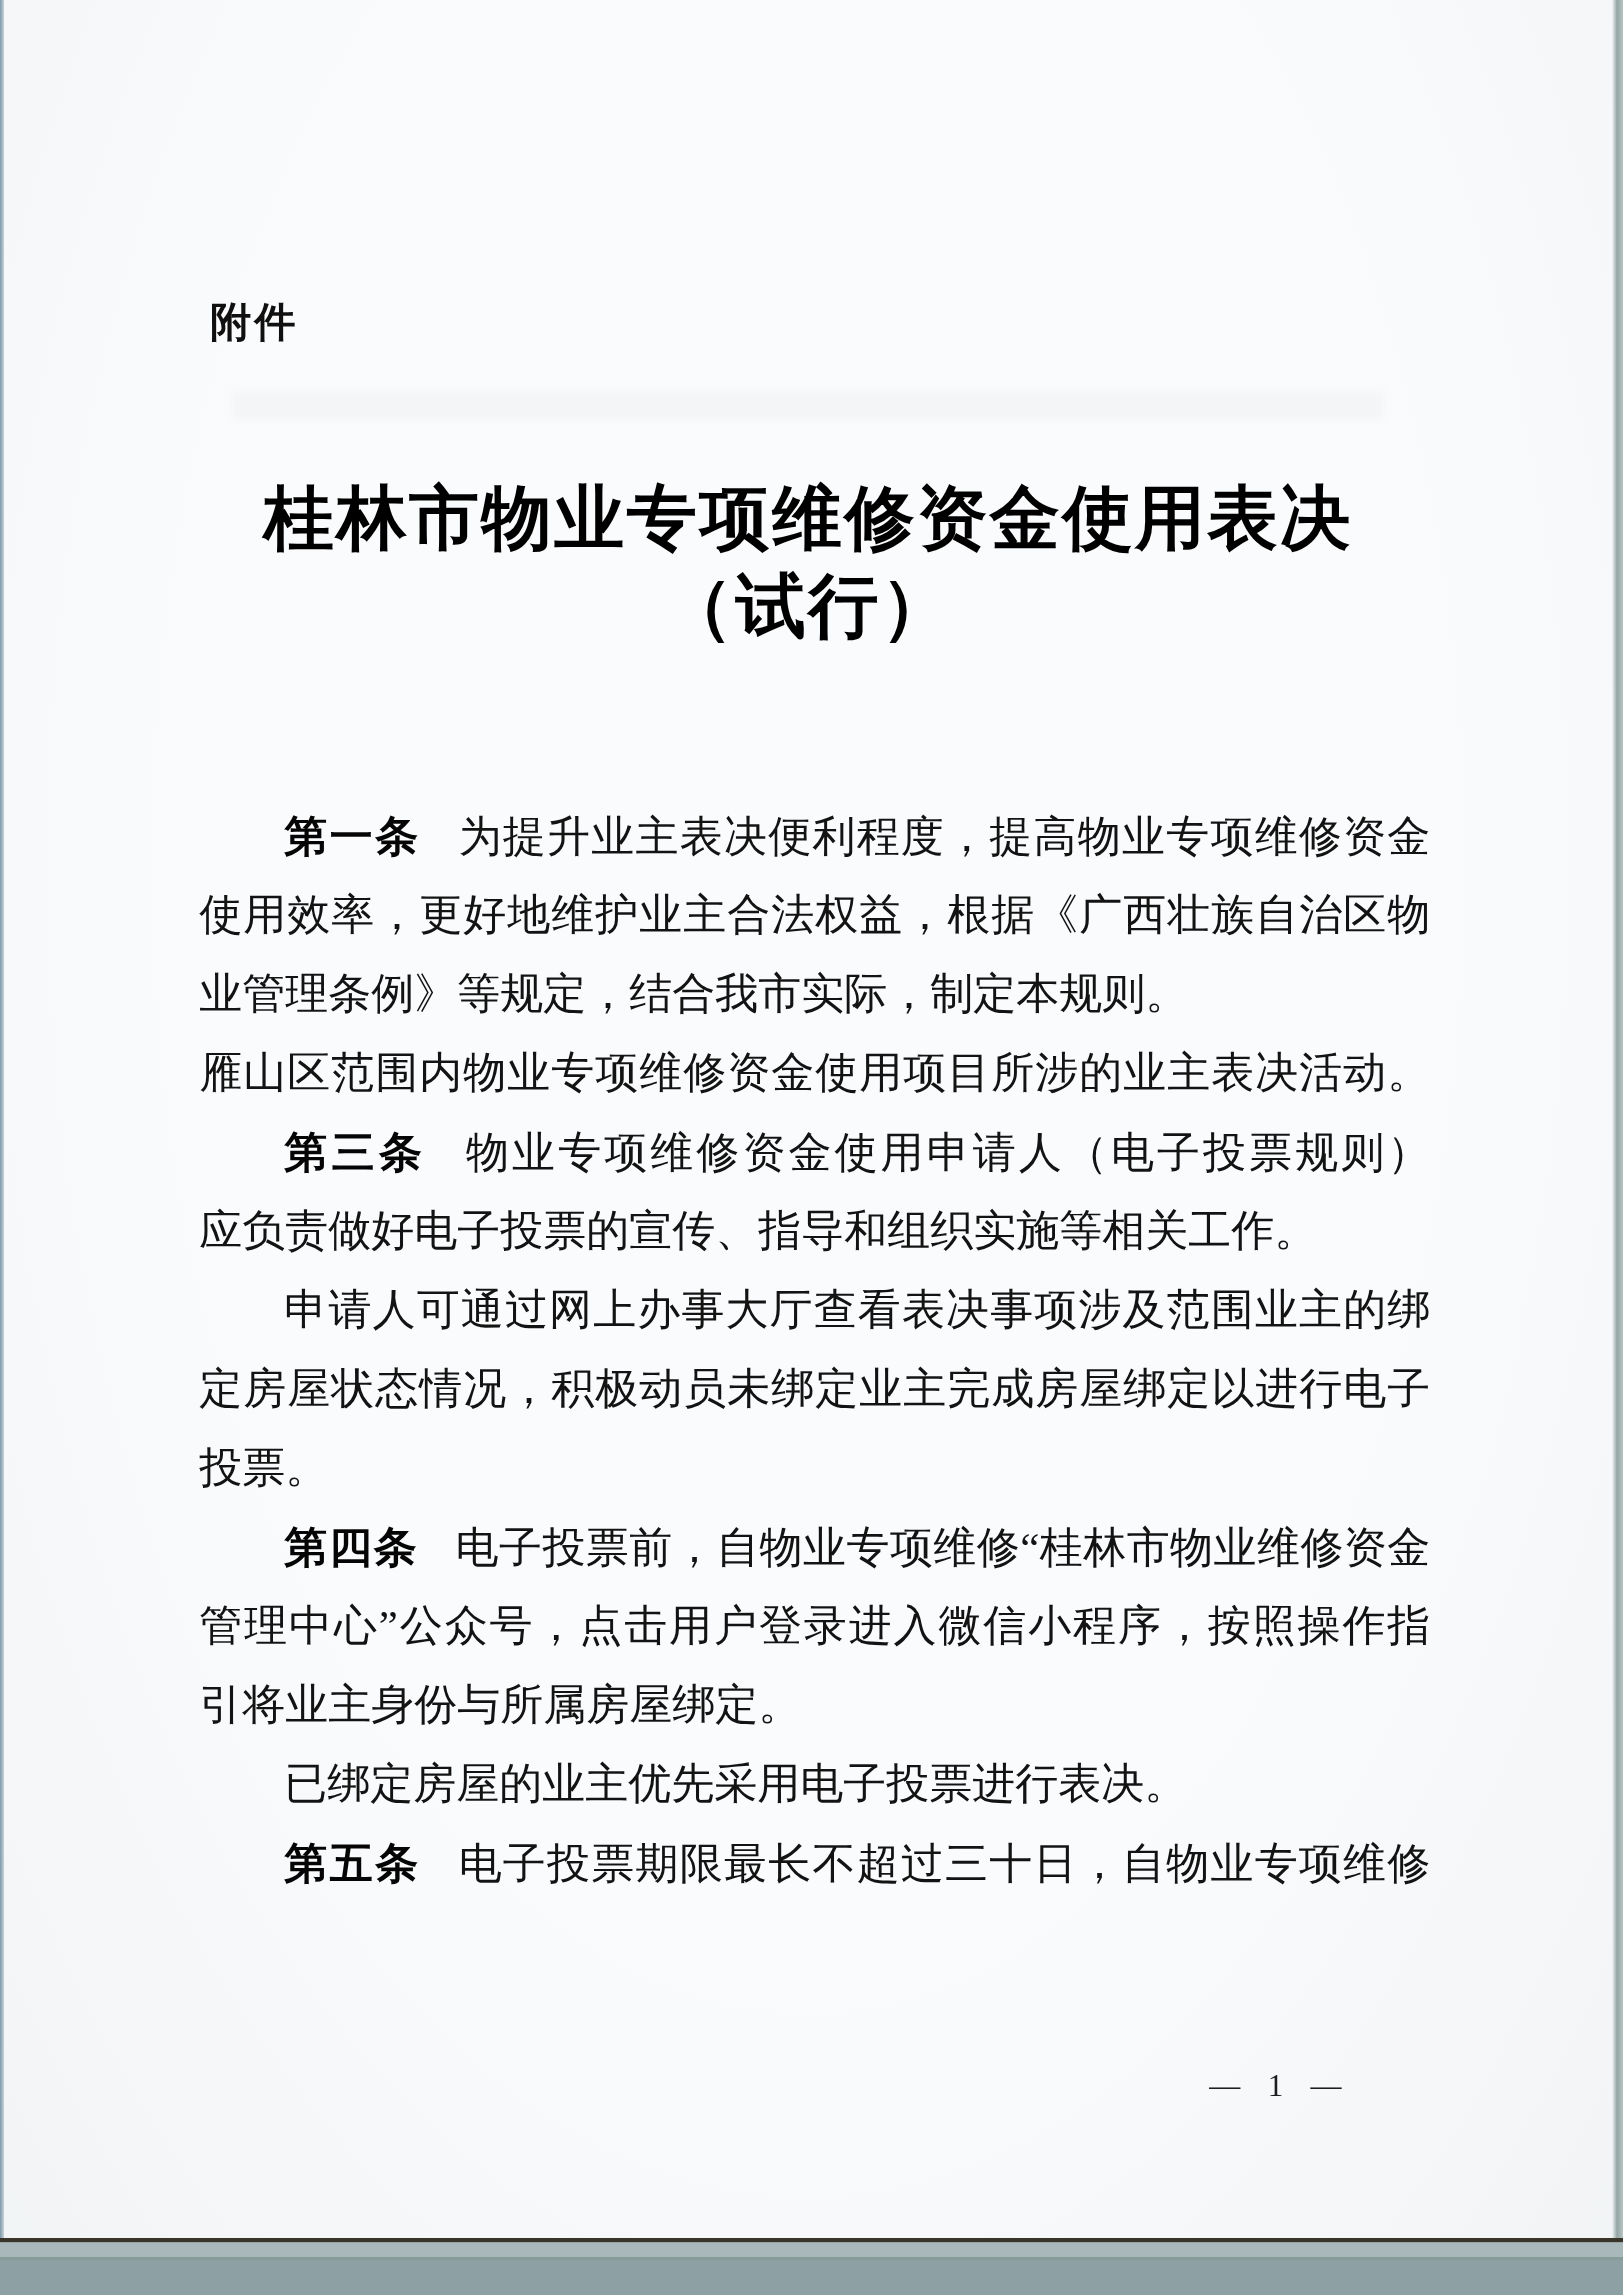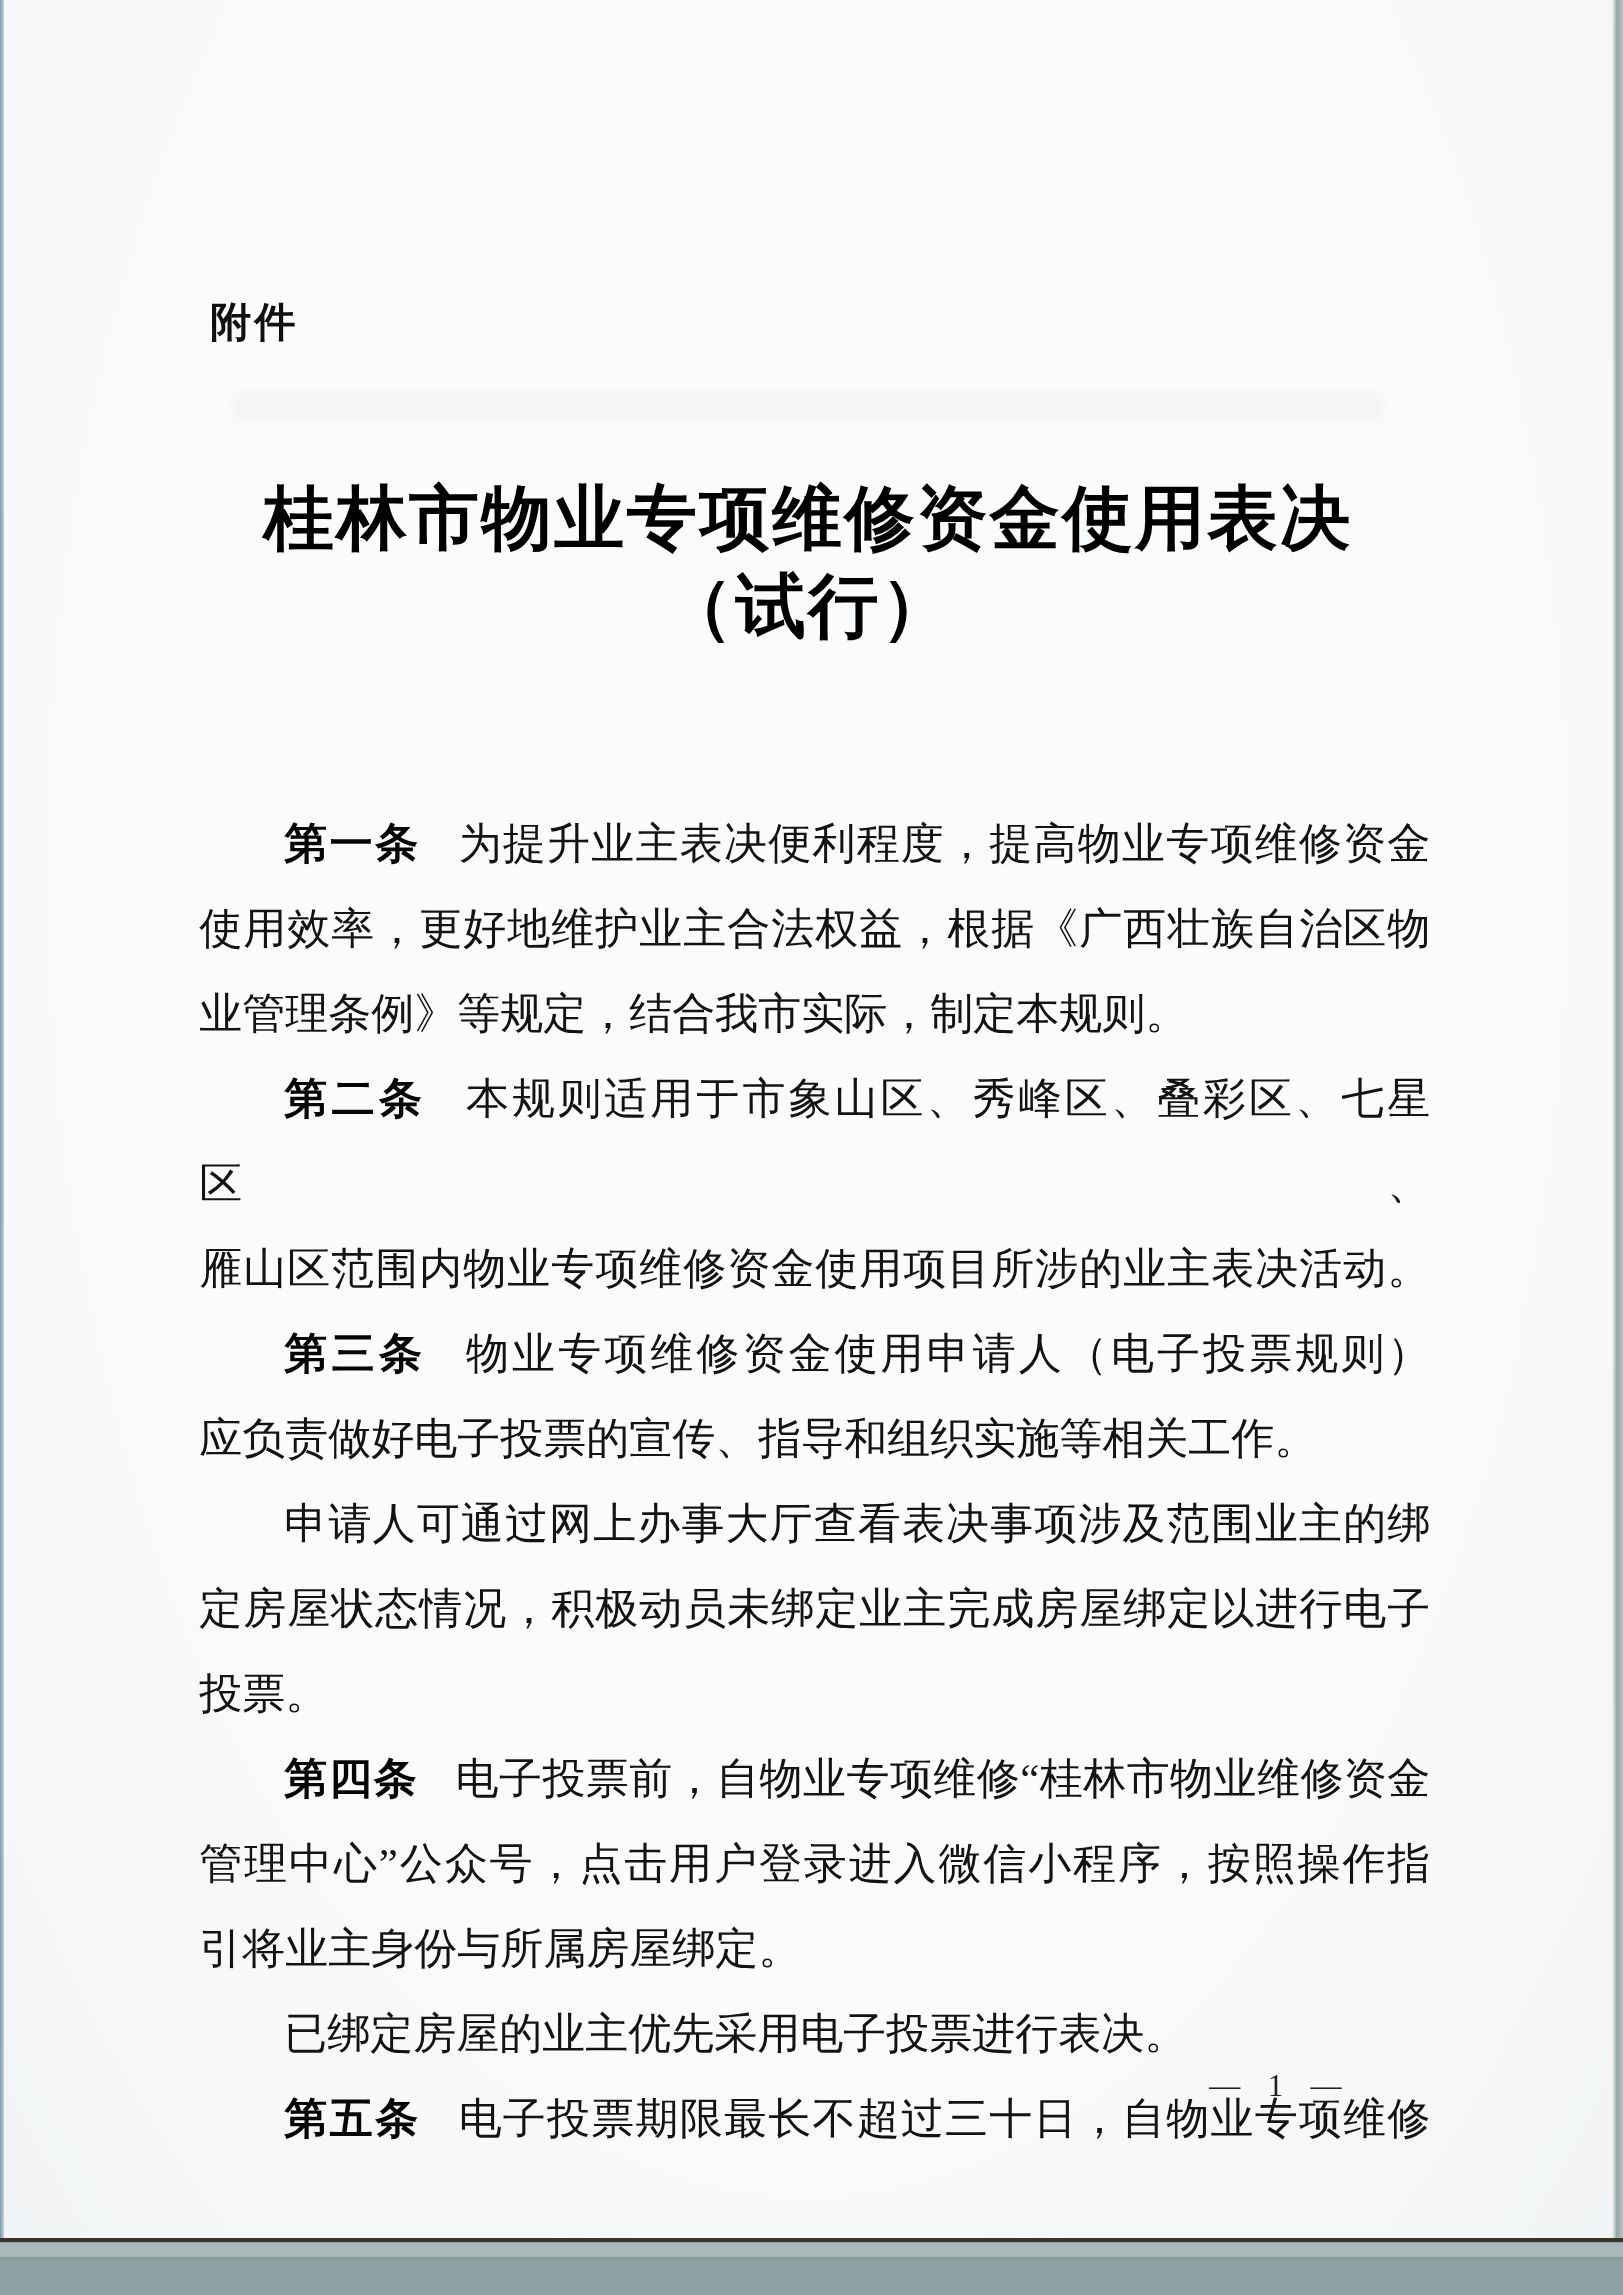--- a/index.html
+++ b/index.html
@@ -41,21 +41,21 @@
     font-family:"Liberation Sans","DejaVu Sans",sans-serif;
     font-weight:700;font-size:41px;letter-spacing:3.3px;color:#101010;
   }
   .title{
     position:absolute;left:0;top:475px;width:100%;
     text-align:center;color:#000;
     font-weight:700;font-size:70px;line-height:88px;letter-spacing:2.6px;
   }
   .doc-body{
     position:absolute;left:196px;top:801px;width:1231px;
-    font-size:43px;line-height:85px;color:#131313;
+    font-size:43px;line-height:70px;color:#131313;
   }
   .line{min-height:79px;}
   .line.fill{text-align:justify;text-align-last:justify;}
   .line.indent{text-indent:85px;}
   .art-label{
     font-family:"Liberation Sans","DejaVu Sans",sans-serif;
     font-weight:700;letter-spacing:1.3px;color:#050505;
   }
   .label-gap{display:inline-block;width:0.85em;}
   .footer{
@@ -74,21 +74,20 @@
 
     <div class="title">
       <div>桂林市物业专项维修资金使用表决</div>
       <div>（试行）</div>
     </div>
 
     <div class="doc-body">
         <div class="line fill indent"><span class="art-label">第一条</span><span class="label-gap"></span><span>为提升业主表决便利程度，提高物业专项维修资金</span></div>
         <div class="line fill"><span>使用效率，更好地维护业主合法权益，根据《广西壮族自治区物</span></div>
         <div class="line"><span>业管理条例》等规定，结合我市实际，制定本规则。</span></div>
-        <div class="line fill indent"><span class="art-label">第二条</span><span class="label-gap"></span><span>本规则适用于市象山区、秀峰区、叠彩区、七星区、</span></div>
         <div class="line fill"><span>雁山区范围内物业专项维修资金使用项目所涉的业主表决活动。</span></div>
         <div class="line fill indent"><span class="art-label">第三条</span><span class="label-gap"></span><span>物业专项维修资金使用申请人（电子投票规则）</span></div>
         <div class="line"><span>应负责做好电子投票的宣传、指导和组织实施等相关工作。</span></div>
         <div class="line fill indent"><span>申请人可通过网上办事大厅查看表决事项涉及范围业主的绑</span></div>
         <div class="line fill"><span>定房屋状态情况，积极动员未绑定业主完成房屋绑定以进行电子</span></div>
         <div class="line"><span>投票。</span></div>
         <div class="line fill indent"><span class="art-label">第四条</span><span class="label-gap"></span><span>电子投票前，自物业专项维修“桂林市物业维修资金</span></div>
         <div class="line fill"><span>管理中心”公众号，点击用户登录进入微信小程序，按照操作指</span></div>
         <div class="line"><span>引将业主身份与所属房屋绑定。</span></div>
         <div class="line indent"><span>已绑定房屋的业主优先采用电子投票进行表决。</span></div>

